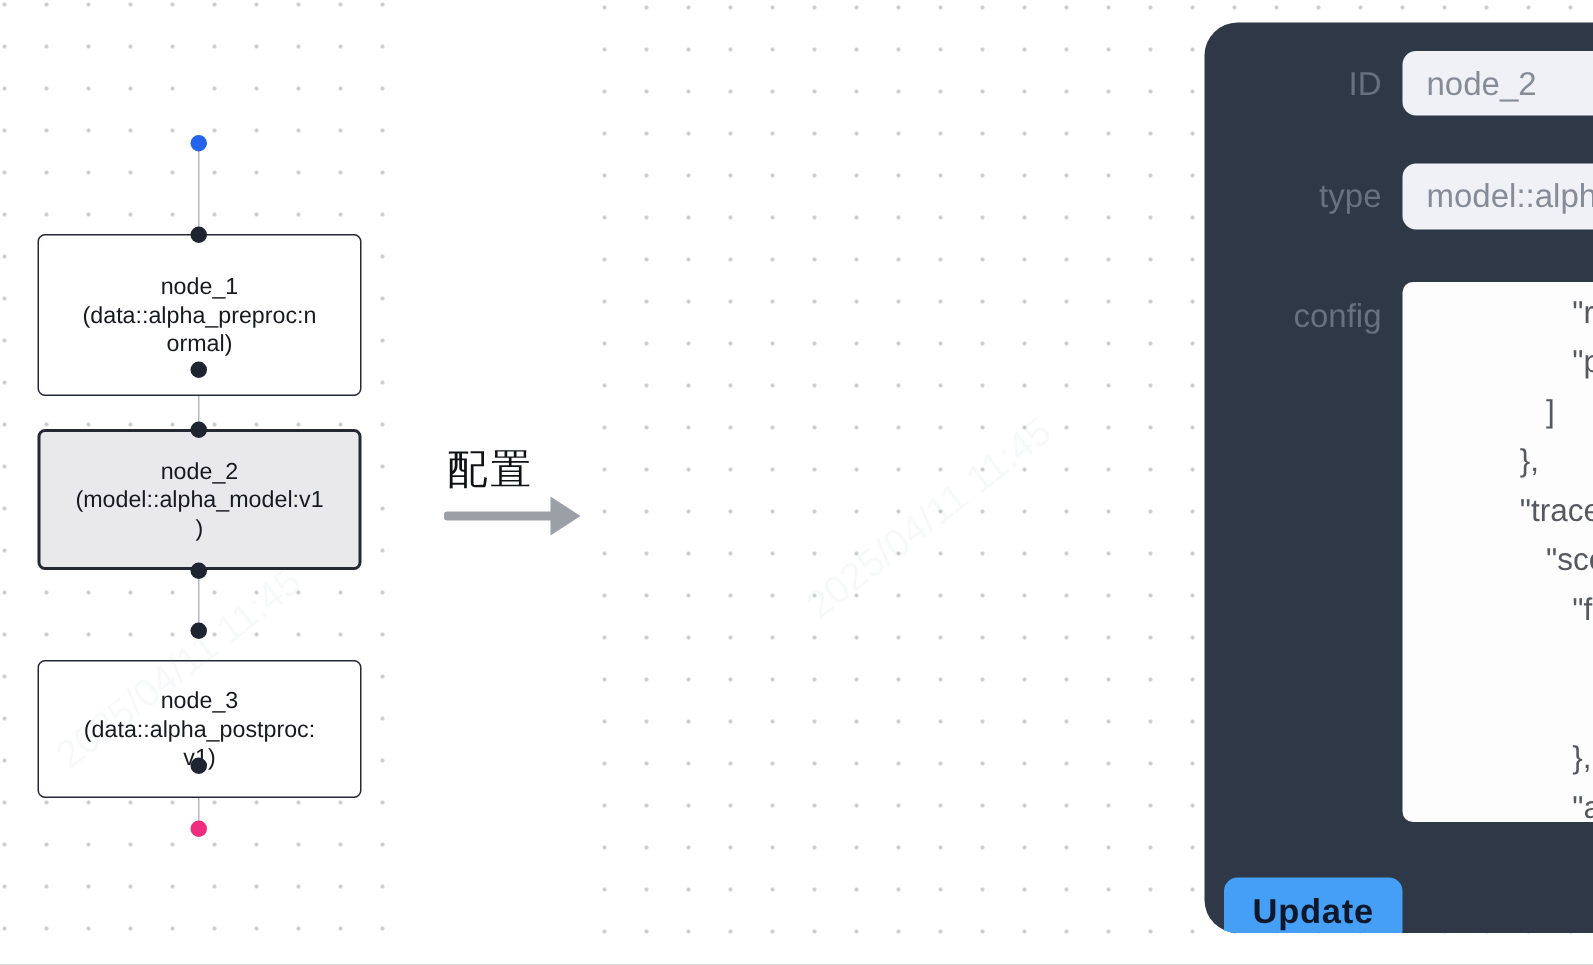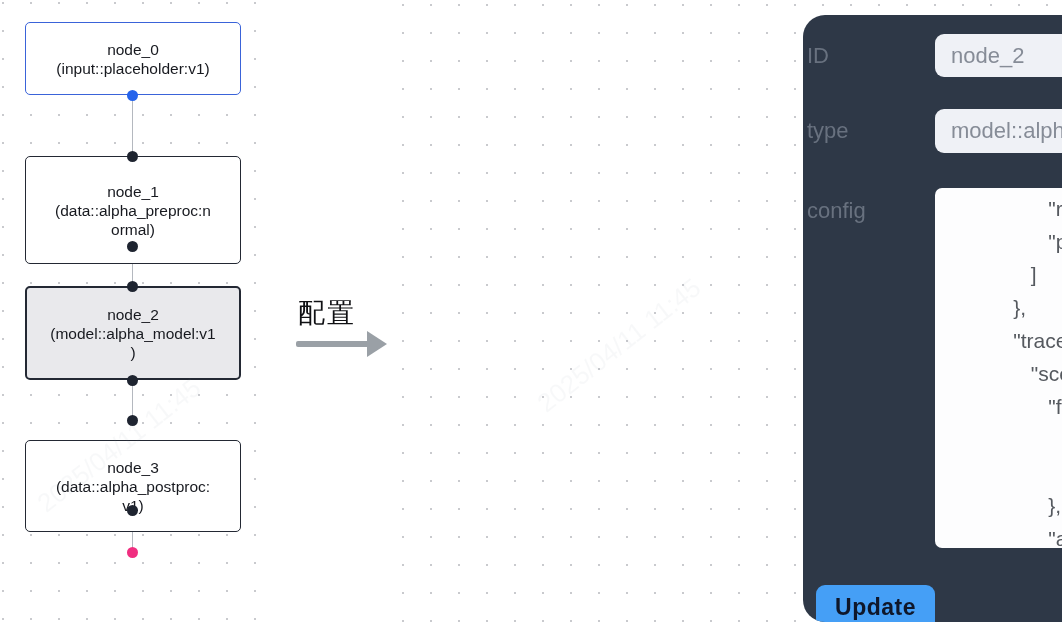--- a/index.html
+++ b/index.html
@@ -40,21 +40,21 @@
                  letter-spacing:2px; }
   .arrow-line { position:absolute; left:296px; top:341px; width:74px; height:6px;
                 background:#9aa0a6; border-radius:2px; }
   .arrow-head { position:absolute; left:367px; top:331px; width:0; height:0;
                 border-top:13px solid transparent; border-bottom:13px solid transparent;
                 border-left:20px solid #9aa0a6; }
 
   
   .panel { position:absolute; left:408px; top:15px; width:642px; height:607px;
            background:#2e3847; border-radius:22px; overflow:hidden; }
-  .f-label { position:absolute; left:4px; width:102px; text-align:left;
+  .f-label { position:absolute; left:16px; width:102px; text-align:right;
              font-size:22px; color:#68717f; line-height:26px; }
   .lbl-id     { top:28px; }
   .lbl-type   { top:103px; }
   .lbl-config { top:183px; }
 
   .f-input { position:absolute; left:132px; width:490px; border:none; outline:none;
              background:#eff1f6; border-radius:9px; padding:0 16px;
              font-family:"Liberation Sans", sans-serif;
              font-size:22px; color:#868c97; }
   .in-id   { top:19px; height:43px; }
@@ -82,22 +82,20 @@
 <body>
 
 <div class="page">
 
   <div class="canvas left">
     <div class="edge" style="top:95px;height:61px;"></div>
     <div class="edge" style="top:246px;height:40px;"></div>
     <div class="edge" style="top:380px;height:40px;"></div>
     <div class="edge" style="top:510px;height:42px;"></div>
 
-    <div class="node n0 v-input">node_0
-(input::placeholder:v1)</div>
     <div class="node n1">node_1
 (data::alpha_preproc:n
 ormal)</div>
     <div class="node n2 v-selected">node_2
 (model::alpha_model:v1
 )</div>
     <div class="node n3">node_3
 (data::alpha_postproc:
 v1)</div>
 

